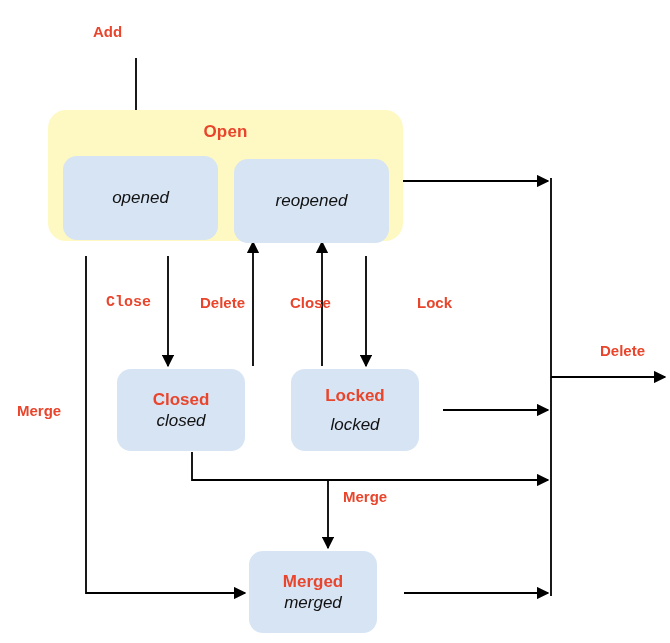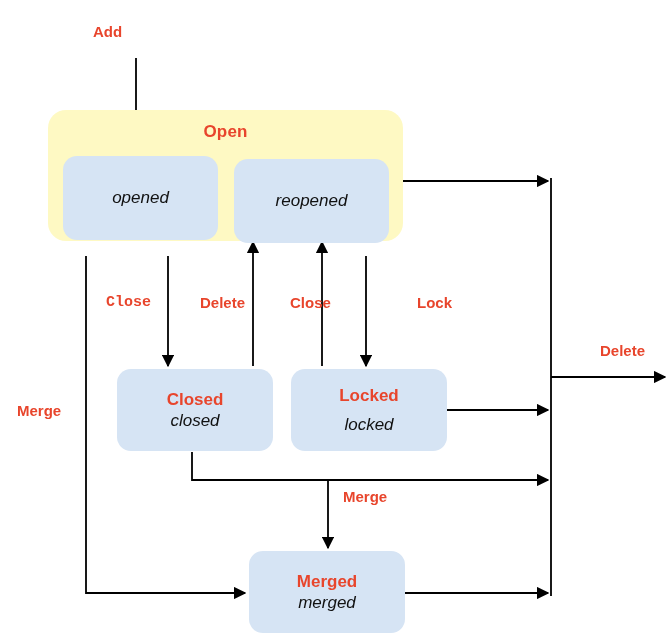--- a/index.html
+++ b/index.html
@@ -75,21 +75,21 @@
   #sub-reopened {
     left: 186px;
     top: 49px;
     width: 155px;
     height: 84px;
     text-align: right;
   }
   .state-box {
     background: #d6e4f4;
     border-radius: 14px;
-    width: 156px;
+    width: 128px;
     height: 82px;
   }
   #node-closed { left: 117px; top: 369px; }
   #node-locked { left: 291px; top: 369px; gap: 8px; }
   #node-merged { left: 249px; top: 551px; text-align: center; }
   .state-title {
     color: #e8452c;
     font-weight: bold;
     font-size: 17px;
     line-height: 20px;

